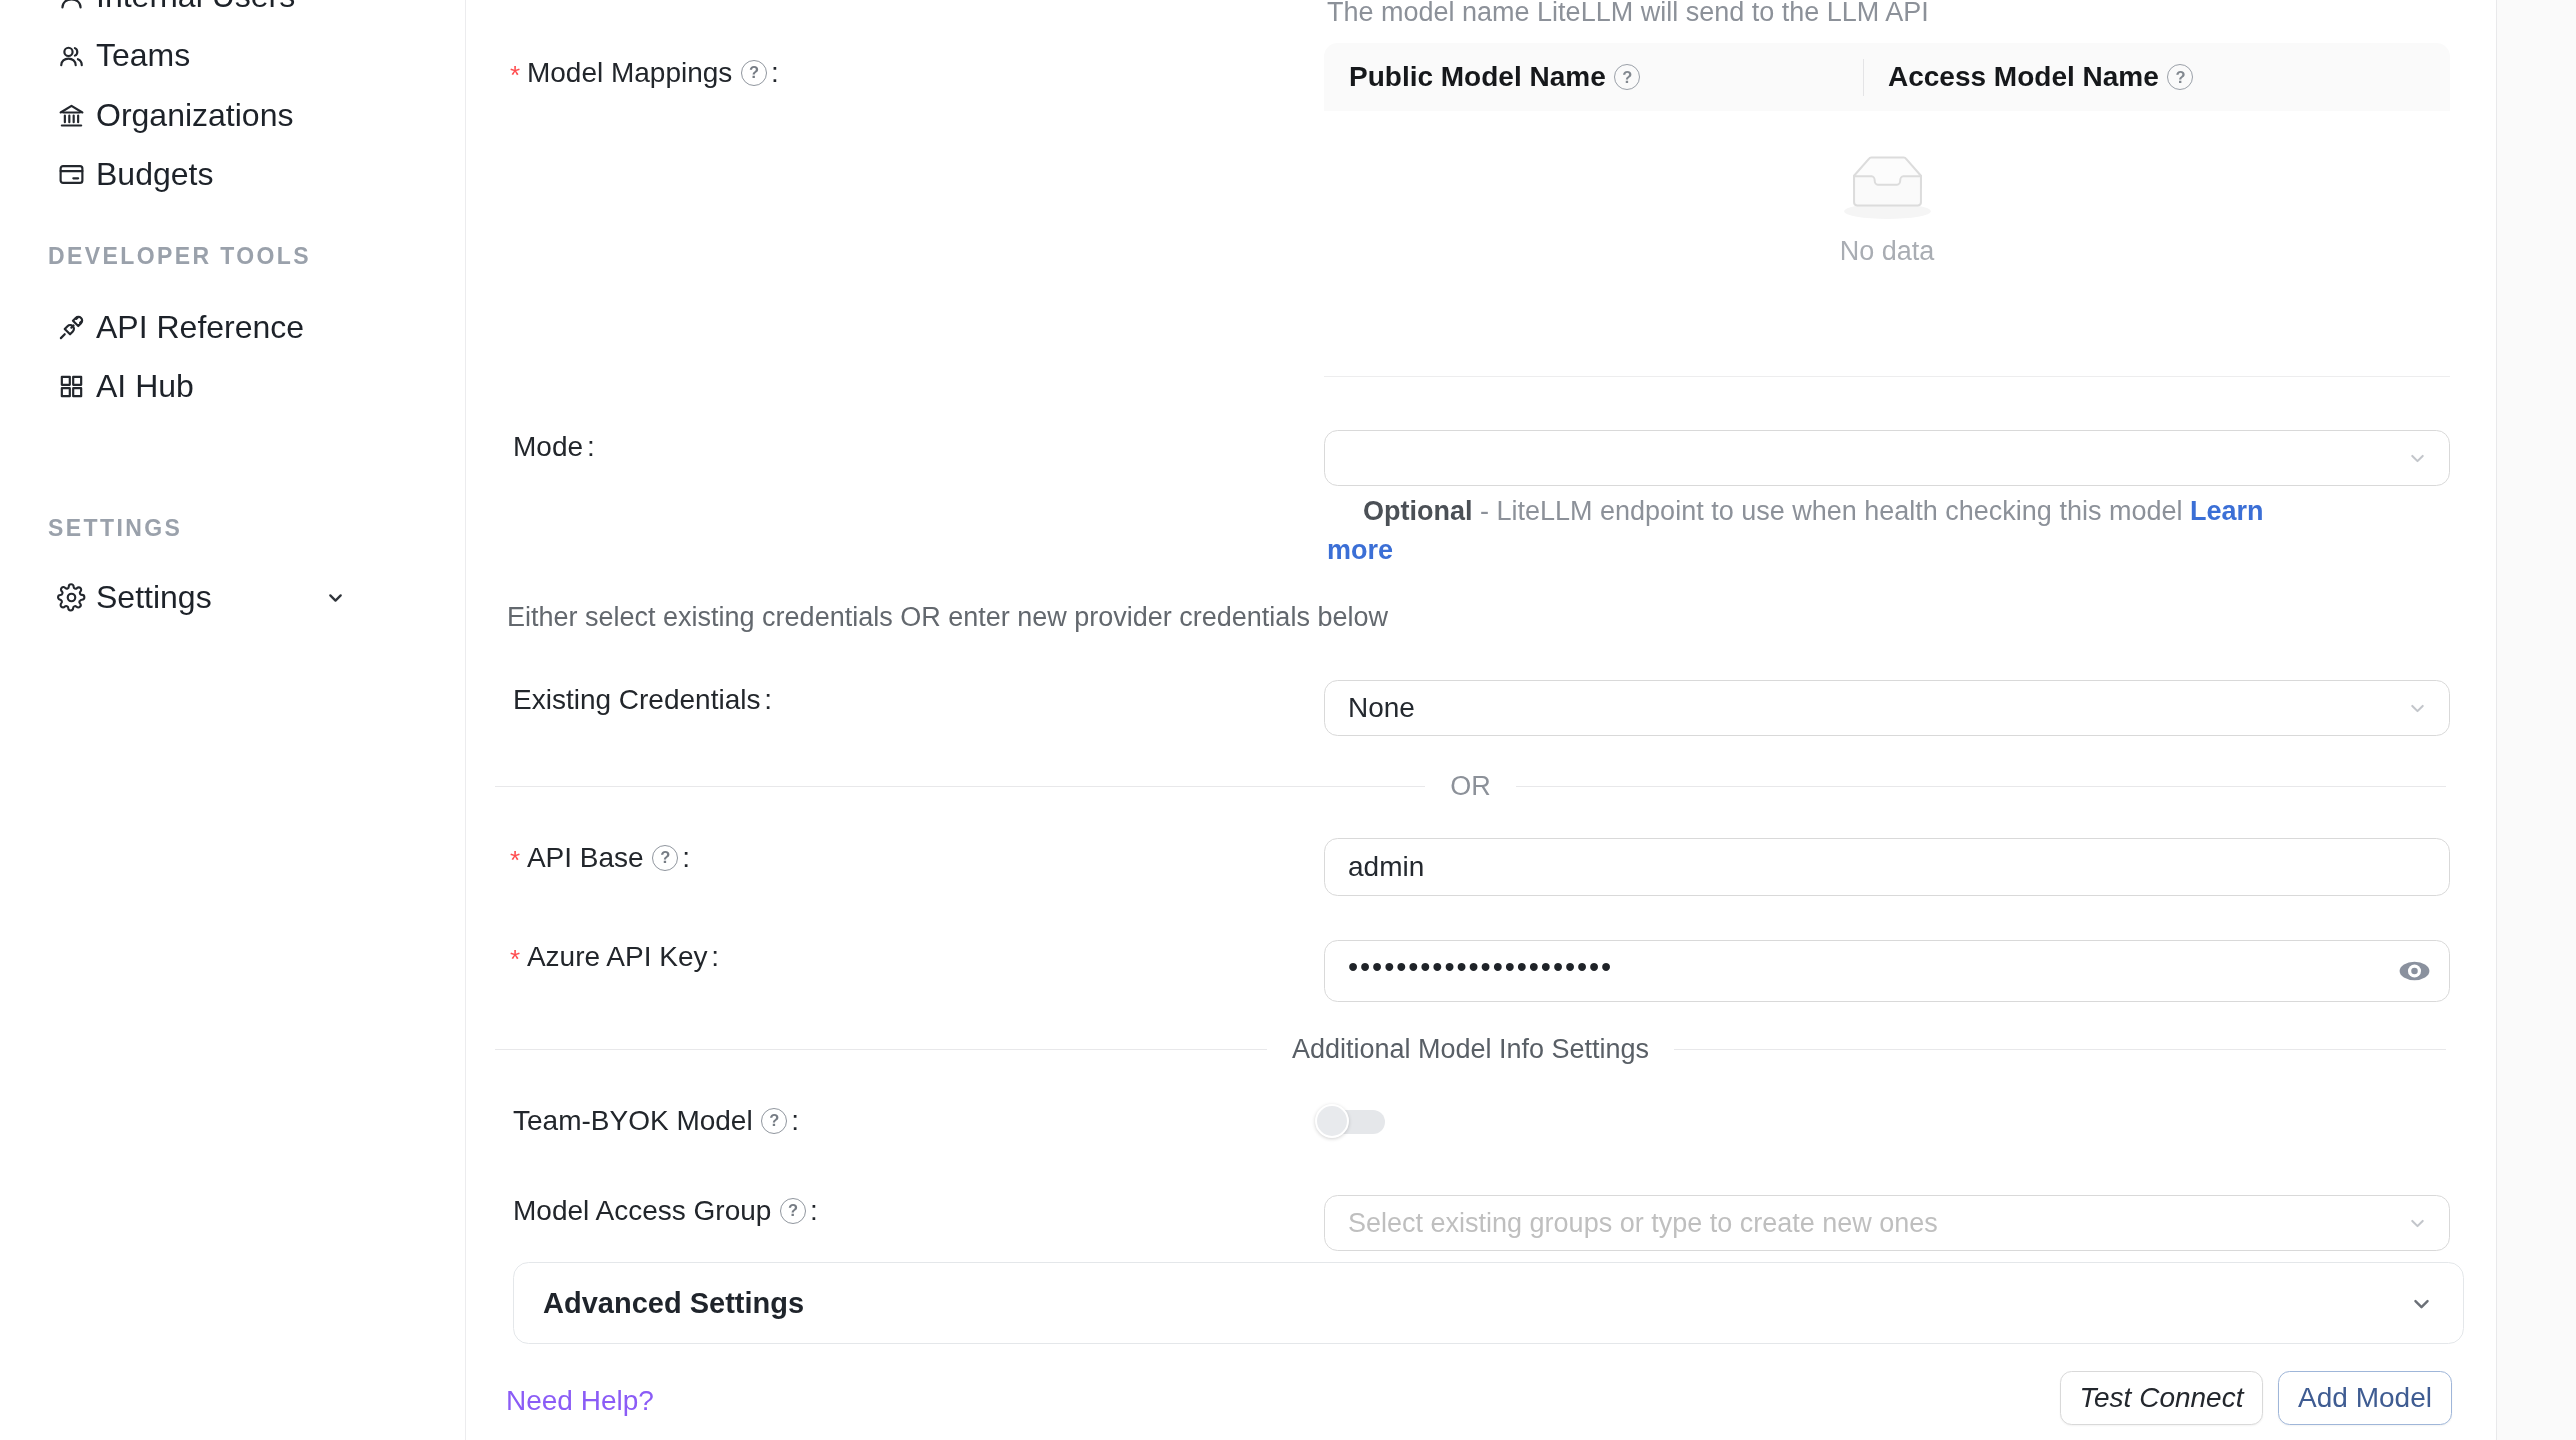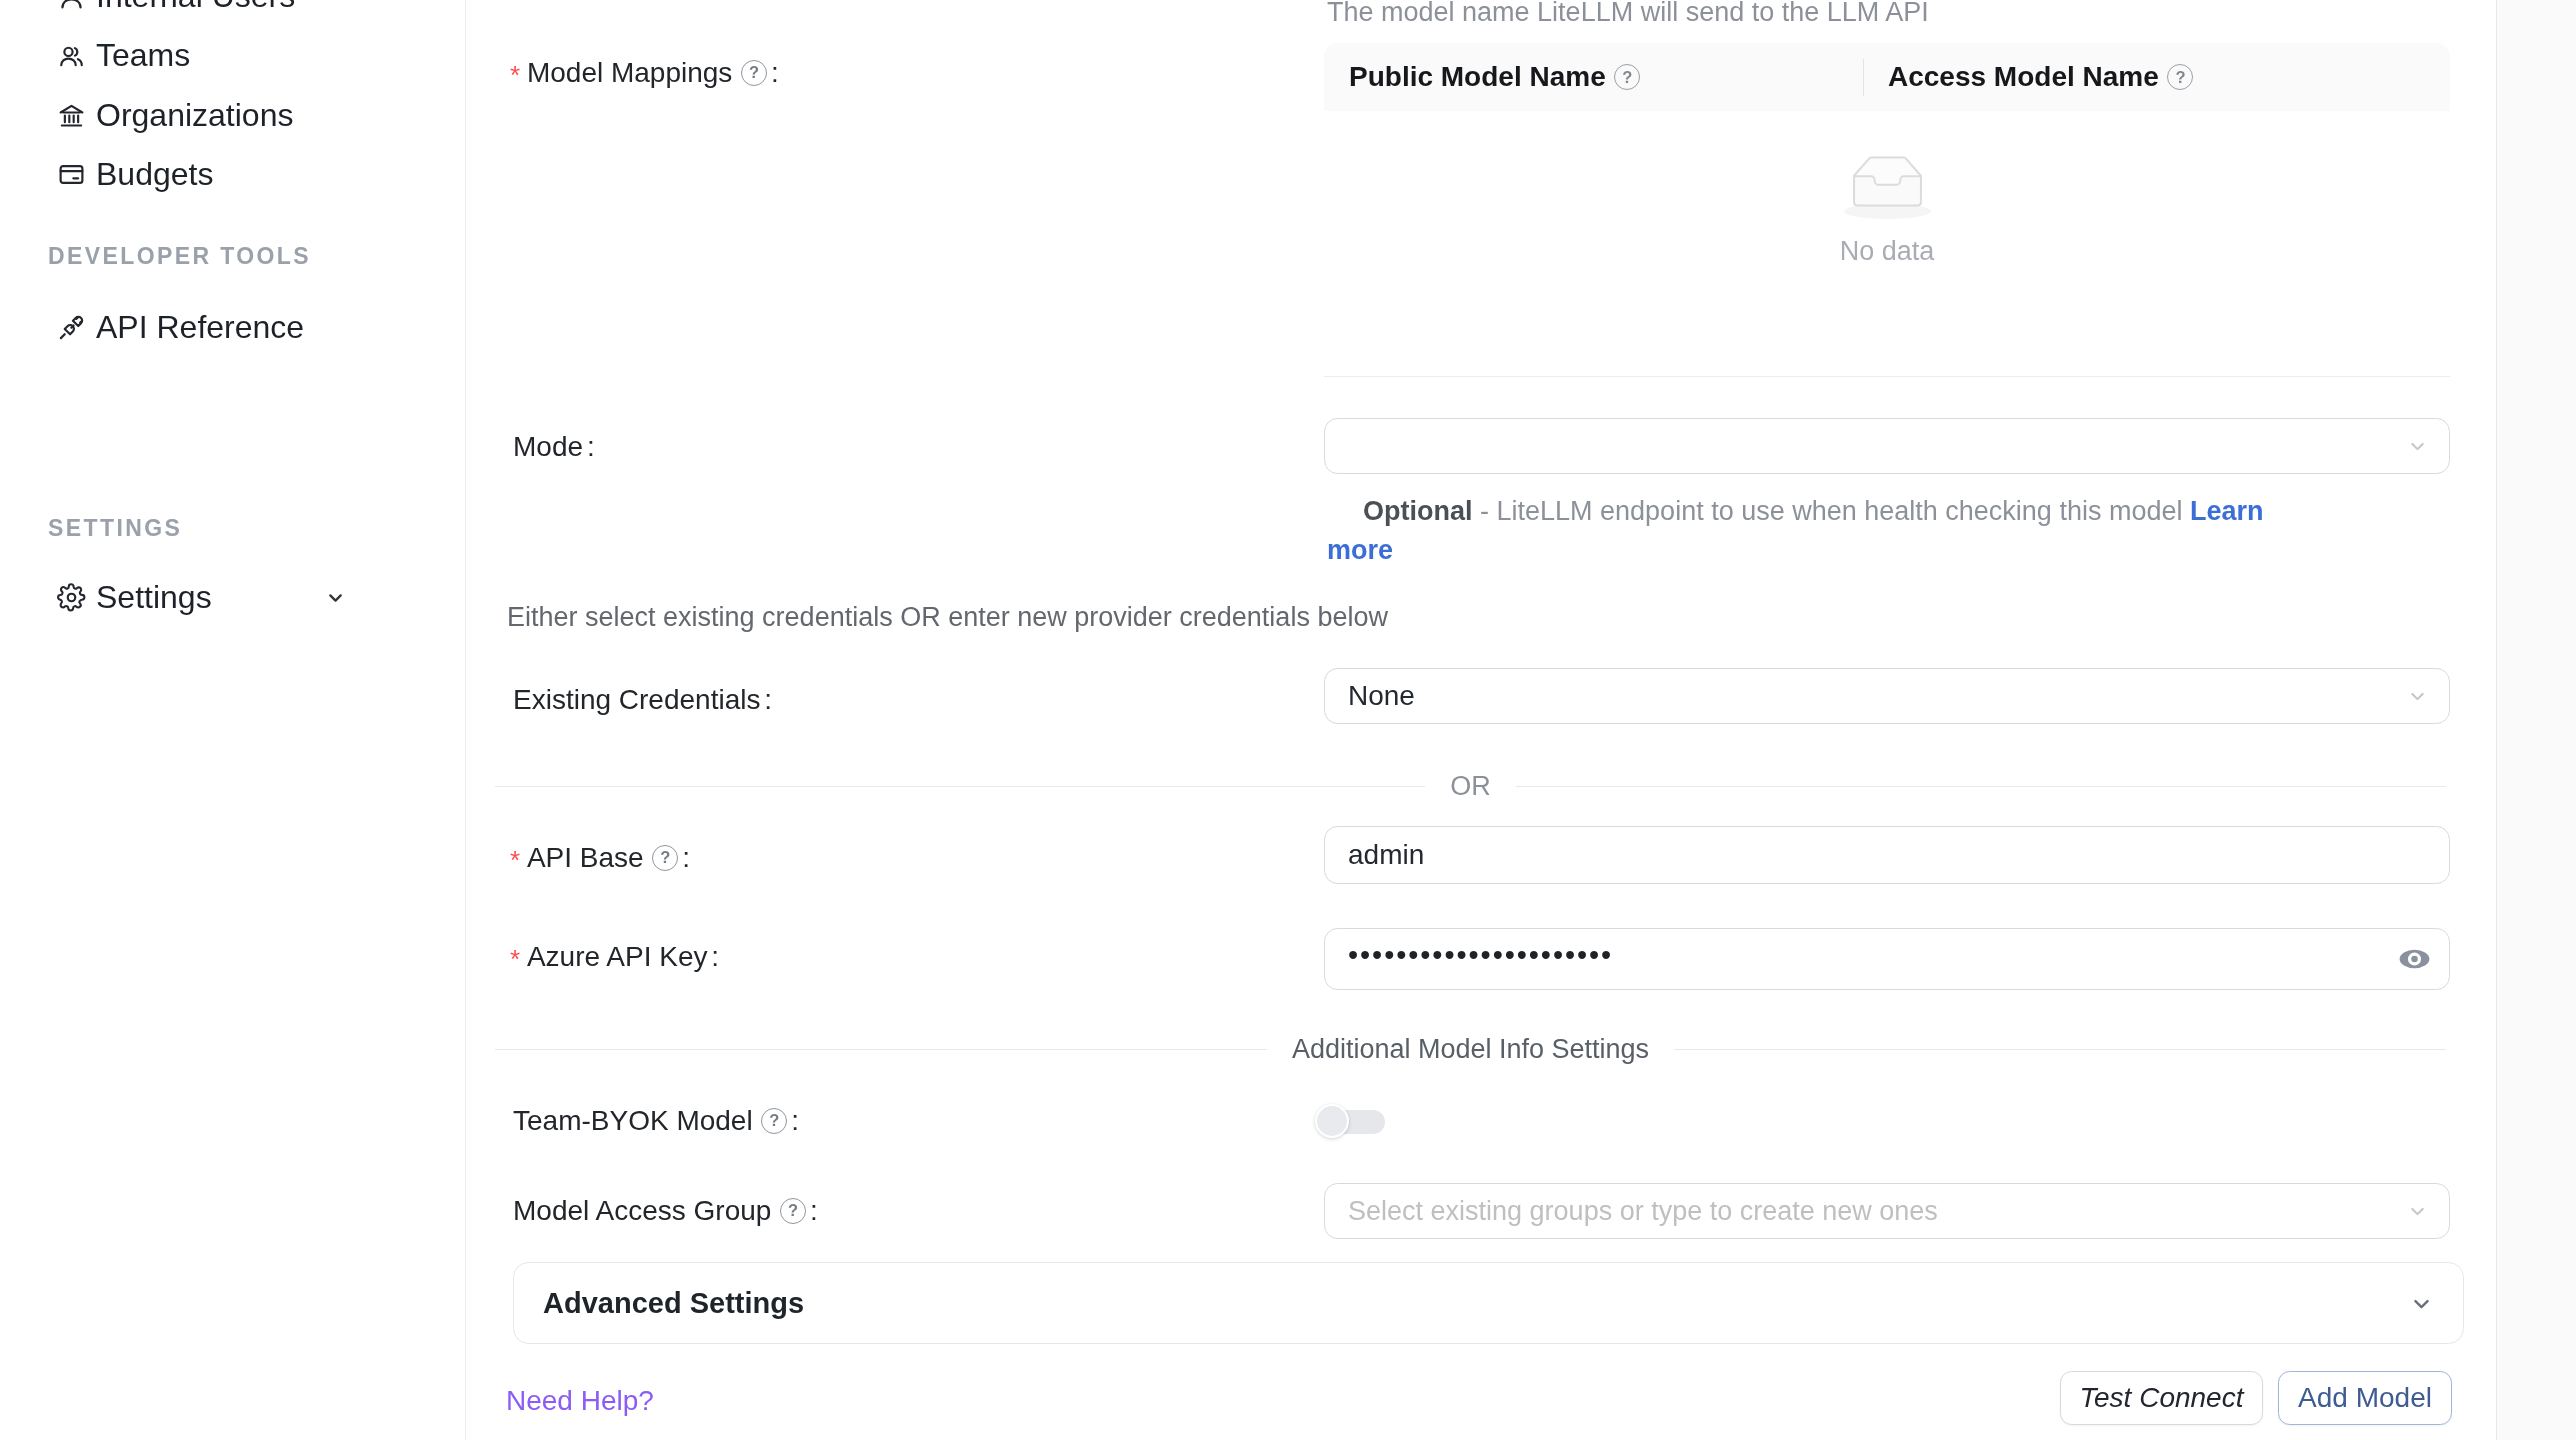--- a/index.html
+++ b/index.html
@@ -18,21 +18,21 @@
 
   
   .helper-gray { position:absolute; font-size:27px; color:#8c9199; line-height:33px; }
   .row-label { position:absolute; display:flex; align-items:center; height:35px; font-size:28px; color:#22262b; white-space:nowrap; }
   .asterisk { color:#ff4d4f; font-size:26px; margin-right:6.8px; transform:translateY(2.9px); }
   .help { width:26px; height:26px; border:1.6px solid #90969e; border-radius:50%; display:inline-flex; align-items:center;
           justify-content:center; font-size:16.5px; font-weight:700; color:#767c84; margin-left:8.7px; flex:0 0 auto; }
   .colon { margin-left:3.9px; }
 
   .control { position:absolute; left:1324px; width:1126px; height:56px; background:#fff; border:1.5px solid #d9d9d9;
-             border-radius:13.6px; display:flex; align-items:center; padding:0 54px 0 23px; font-size:28px; color:#24292f; }
+             border-radius:13.6px; display:flex; align-items:center; padding:0 54px 0 23px; font-size:28px; color:#24292f;margin-top:12px; }
   .control .placeholder { color:#bfbfbf; font-size:27px; }
   .chev { position:absolute; right:19.4px; top:50%; transform:translateY(-50%); color:#c3c6cb; }
 
   
   .mtable { position:absolute; left:1324px; top:43px; width:1126px; }
   .mtable-head { display:flex; height:68px; background:#fafafa; border-radius:13.6px 13.6px 0 0; position:relative; align-items:center; }
   .mtable-head .hcell { display:flex; align-items:center; font-size:28px; font-weight:700; color:#16181b; padding-left:25px; }
   .mtable-head .hcell.c1 { width:539px; }
   .mtable-head .hdiv { position:absolute; left:539px; top:15.5px; width:1px; height:37px; background:#e4e4e6; }
   .mtable-head .help { border-color:#9aa0a8; color:#82888f; }
@@ -138,20 +138,31 @@
             <path d="M3.2 20.8 6.4 17.6"></path>
             <path d="m6.4 13.2 4.4 4.4 2.3-2.3a3.1 3.1 0 0 0-4.4-4.4z"></path>
             <path d="m13.2 6.4 4.4 4.4 2.3-2.3a3.1 3.1 0 0 0-4.4-4.4z"></path>
             <path d="M11.9 12.1l1.8-1.8"></path>
             <path d="M17.4 3.4 15.9 4.9M20.6 6.6l-1.5 1.5"></path>
           </svg>
       </span>
       <span class="slabel">API Reference</span>
     </div>
 
+    <div class="side-item" style="top:356px;">
+      <span class="sicon">
+        <svg width="29" height="29" viewBox="0 0 24 24" fill="none" stroke="currentColor" stroke-width="1.8" stroke-linejoin="round">
+            <rect x="4" y="4" width="6.6" height="6.6"></rect>
+            <rect x="13.4" y="4" width="6.6" height="6.6"></rect>
+            <rect x="4" y="13.4" width="6.6" height="6.6"></rect>
+            <rect x="13.4" y="13.4" width="6.6" height="6.6"></rect>
+          </svg>
+      </span>
+      <span class="slabel">AI Hub</span>
+    </div>
 
 
     <div class="side-header" style="top:514px;">SETTINGS</div>
 
     <div class="side-item" style="top:567px;">
       <span class="sicon">
         <svg width="29" height="29" viewBox="0 0 24 24" fill="none" stroke="currentColor" stroke-width="1.8" stroke-linecap="round" stroke-linejoin="round">
             <circle cx="12" cy="12" r="3.1"></circle>
             <path d="M19.4 15a1.7 1.7 0 0 0 .34 1.87l.06.06a2.1 2.1 0 1 1-2.97 2.97l-.06-.06a1.7 1.7 0 0 0-1.87-.34 1.7 1.7 0 0 0-1 1.55V21a2.1 2.1 0 1 1-4.2 0v-.09a1.7 1.7 0 0 0-1.1-1.55 1.7 1.7 0 0 0-1.87.34l-.06.06a2.1 2.1 0 1 1-2.97-2.97l.06-.06a1.7 1.7 0 0 0 .34-1.87 1.7 1.7 0 0 0-1.55-1H3a2.1 2.1 0 1 1 0-4.2h.09a1.7 1.7 0 0 0 1.55-1.1 1.7 1.7 0 0 0-.34-1.87l-.06-.06A2.1 2.1 0 1 1 7.2 3.7l.06.06a1.7 1.7 0 0 0 1.87.34 1.7 1.7 0 0 0 1-1.55V2.5a2.1 2.1 0 0 1 4.2 0v.09a1.7 1.7 0 0 0 1 1.55 1.7 1.7 0 0 0 1.87-.34l.06-.06a2.1 2.1 0 1 1 2.97 2.97l-.06.06a1.7 1.7 0 0 0-.34 1.87v0a1.7 1.7 0 0 0 1.55 1H21.5a2.1 2.1 0 0 1 0 4.2h-.09a1.7 1.7 0 0 0-1.55 1z" transform="translate(0 .6) scale(.96)"></path>
           </svg>

